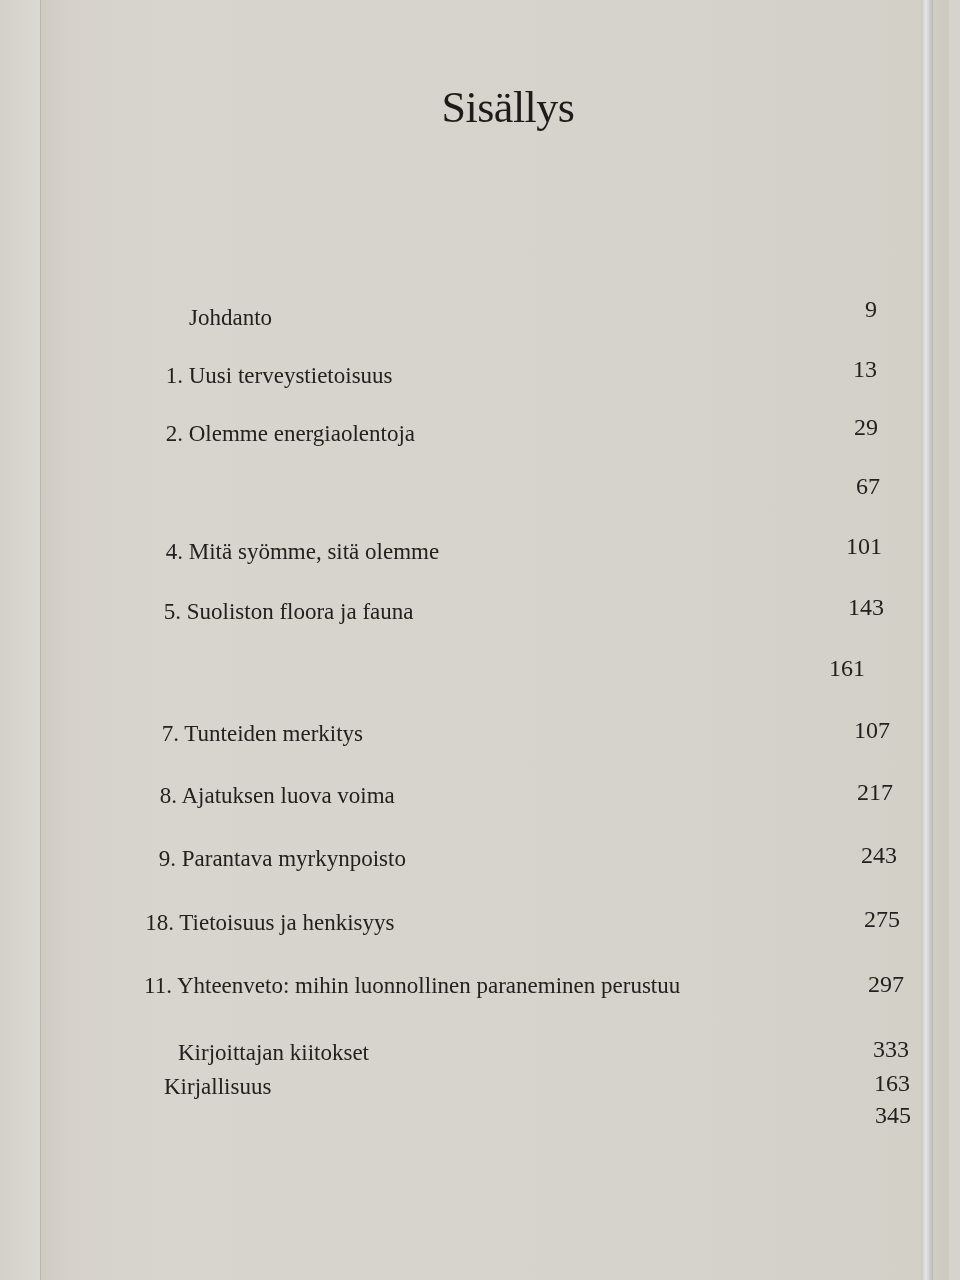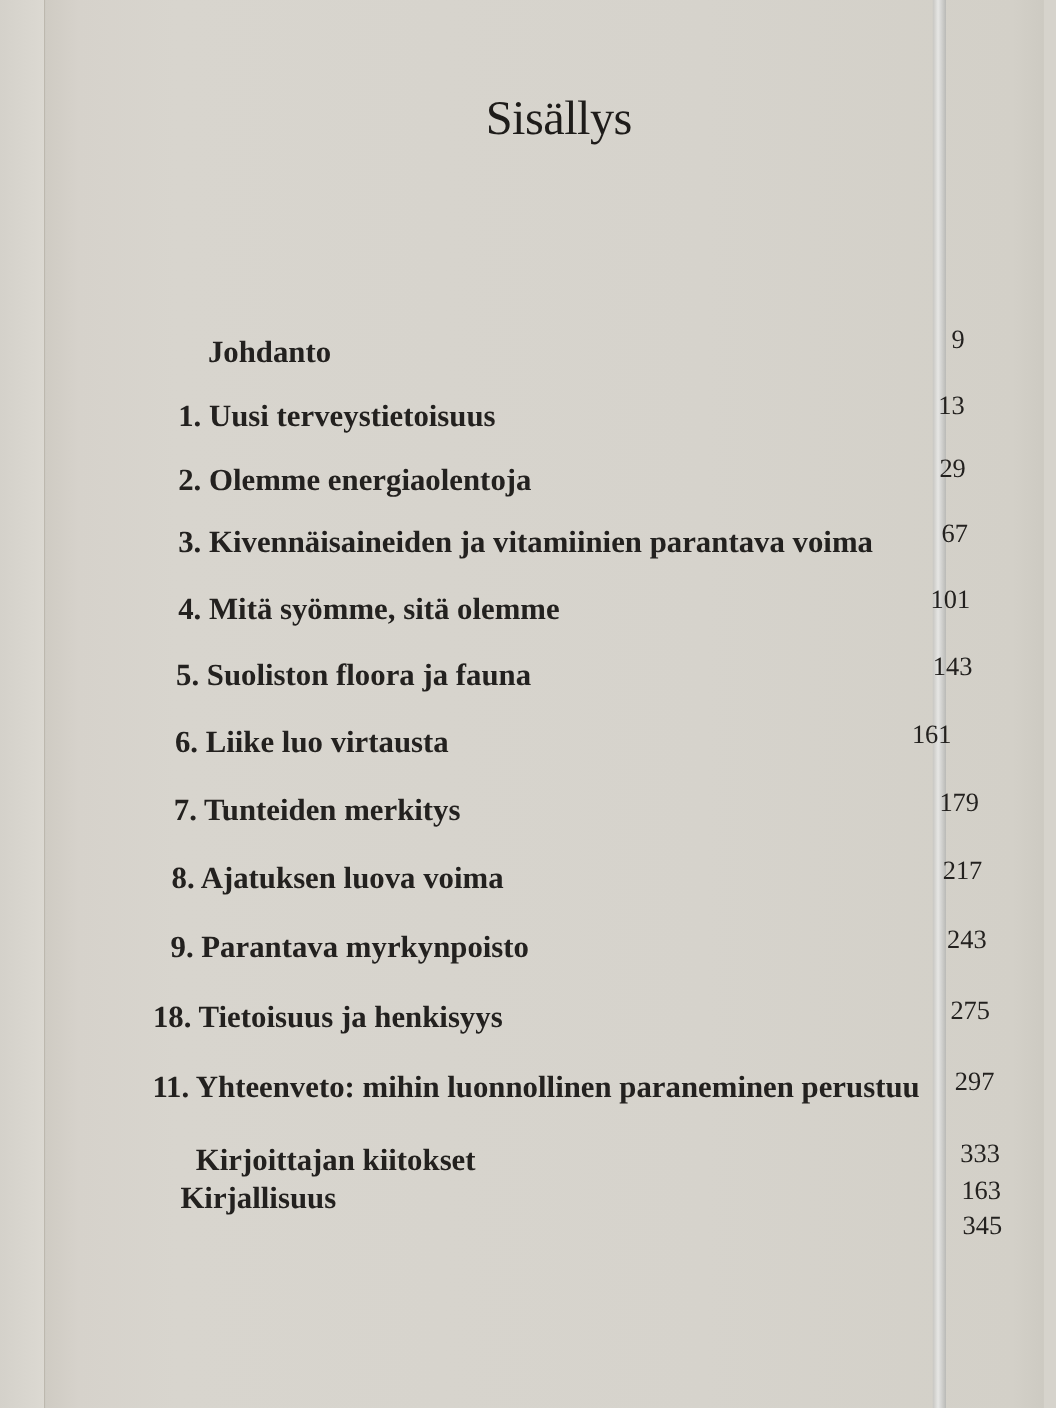--- a/index.html
+++ b/index.html
@@ -5,21 +5,21 @@
     html, body {
       margin: 0;
       padding: 0;
       width: 960px;
       height: 1280px;
       overflow: hidden;
       background: #d6d3cc;
     }
     .scene {
       position: relative;
-      width: 860px;
+      width: 933px;
       height: 1280px;
       background: linear-gradient(90deg, #d9d6cf 0px, #d3d0c9 40px, #cfccc4 68px);
     }
     .left-page-edge {
       position: absolute;
       left: 0; top: 0;
       width: 40px; height: 1280px;
       background: linear-gradient(90deg, #d4d1ca, #dcd9d2);
     }
     .page {
@@ -41,24 +41,23 @@
       top: 82px;
       text-align: center;
       font-family: "Liberation Serif", "DejaVu Serif", serif;
       font-size: 44px;
       color: #1e1c1a;
       letter-spacing: -0.5px;
     }
     .entry {
       position: absolute;
       font-family: "Liberation Serif", "DejaVu Serif", serif;
-      font-size: 28px;
+      font-size: 23px;
       color: #23211f;
       white-space: nowrap;
-      font-weight: bold;
     }
     .entry .num {
       display: inline-block;
       text-align: right;
     }
     .page-no {
       position: absolute;
       font-family: "Liberation Serif", "DejaVu Serif", serif;
       font-size: 24px;
       color: #23211f;
@@ -86,49 +85,41 @@
     <span>Uusi terveystietoisuus</span>
   </div>
   <div class="page-no" style="left:797px; top:356px;">13</div>
 
   <div class="entry" style="left:155px; top:421px;">
     <span class="num" style="width:28px;">2.</span>
     <span>Olemme energiaolentoja</span>
   </div>
   <div class="page-no" style="left:798px; top:414px;">29</div>
 
-  <div class="entry" style="left:155px; top:478px;">
-    <span class="num" style="width:28px;">3.</span>
-    <span>Kivennäisaineiden ja vitamiinien parantava voima</span>
-  </div>
   <div class="page-no" style="left:800px; top:473px;">67</div>
 
   <div class="entry" style="left:155px; top:539px;">
     <span class="num" style="width:28px;">4.</span>
     <span>Mitä syömme, sitä olemme</span>
   </div>
   <div class="page-no" style="left:802px; top:533px;">101</div>
 
   <div class="entry" style="left:153px; top:599px;">
     <span class="num" style="width:28px;">5.</span>
     <span>Suoliston floora ja fauna</span>
   </div>
   <div class="page-no" style="left:804px; top:594px;">143</div>
 
-  <div class="entry" style="left:152px; top:660px;">
-    <span class="num" style="width:28px;">6.</span>
-    <span>Liike luo virtausta</span>
-  </div>
   <div class="page-no" style="left:807px; top:655px;text-align:center;">161</div>
 
   <div class="entry" style="left:151px; top:721px;">
     <span class="num" style="width:28px;">7.</span>
     <span>Tunteiden merkitys</span>
   </div>
-  <div class="page-no" style="left:810px; top:717px;">179</div>
+  <div class="page-no" style="left:810px; top:717px;">107</div>
 
   <div class="entry" style="left:149px; top:783px;">
     <span class="num" style="width:28px;">8.</span>
     <span>Ajatuksen luova voima</span>
   </div>
   <div class="page-no" style="left:813px; top:779px;">217</div>
 
   <div class="entry" style="left:148px; top:846px;">
     <span class="num" style="width:28px;">9.</span>
     <span>Parantava myrkynpoisto</span>

